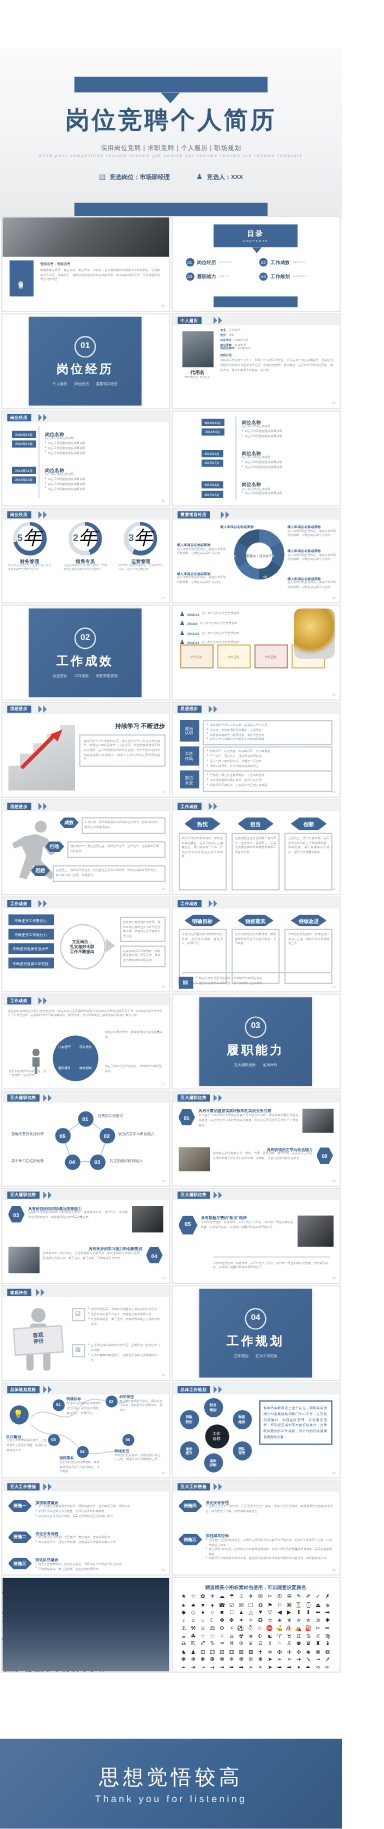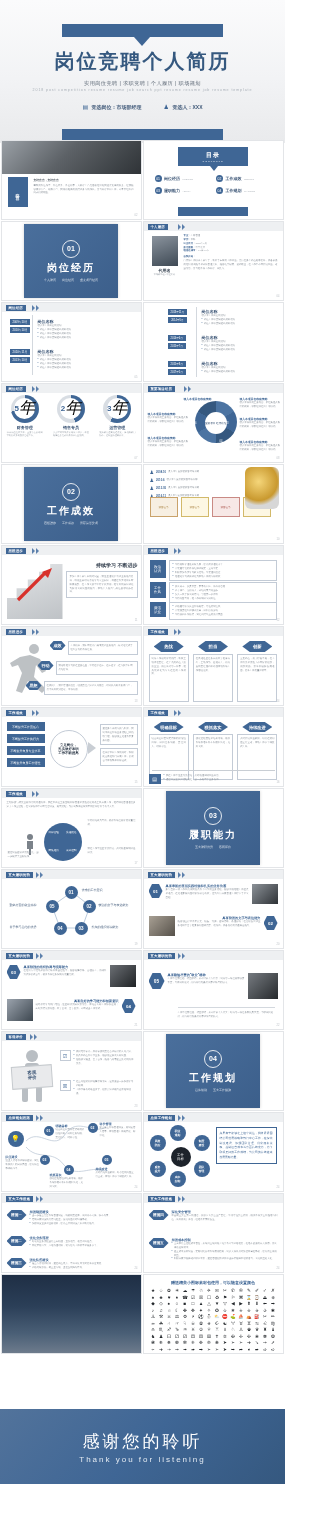--- a/index.html
+++ b/index.html
@@ -1,20 +1,20 @@
 <!DOCTYPE html>
 <html><head>
 <meta charset="utf-8">
 <style>
   html,body{margin:0;padding:0;background:#ffffff;}
   body{width:285px;height:1524px;overflow:hidden;font-family:"Liberation Sans","DejaVu Sans",sans-serif;}
   .page{position:relative;width:285px;height:1524px;background:#ffffff;}
 
   
-  .cover{position:relative;width:285px;height:143px;background:linear-gradient(180deg,#fbfbfc 0%,#f2f3f5 55%,#e9eaec 100%);overflow:hidden;}
+  .cover{position:relative;width:285px;height:143px;background:linear-gradient(180deg,#fbfbfc 0%,#f2f3f5 55%,#e9eaec 100%);overflow:hidden;margin-top:40px;}
   .cover-bar-top{position:absolute;left:62px;top:24px;width:161px;height:13px;background:#3f6695;}
   .cover-bar-bot{position:absolute;left:62px;top:129px;width:161px;height:11px;background:#3f6695;}
   .cover-notch{position:absolute;left:134px;top:37px;width:0;height:0;border-left:8px solid transparent;border-right:8px solid transparent;border-top:9px solid #3f6695;}
   .cover-title{position:absolute;left:0;top:51px;width:285px;text-align:center;font-size:20px;font-weight:bold;color:#35587f;letter-spacing:2px;line-height:1;}
   .cover-sub1{position:absolute;left:0;top:80px;width:285px;text-align:center;font-size:5.2px;color:#5f6a77;letter-spacing:.4px;}
   .cover-sub2{position:absolute;left:0;top:88px;width:285px;text-align:center;font-size:3.6px;color:#a9b0b8;letter-spacing:.9px;line-height:1.5;}
   .cover-meta{position:absolute;left:0;top:104px;width:285px;display:flex;justify-content:center;gap:22px;align-items:center;}
   .cover-meta .mi{display:flex;align-items:center;gap:3px;font-size:5px;color:#3f5878;font-weight:bold;}
   .mglyph{width:6px;height:6px;display:inline-block;color:#3f6695;font-size:6px;line-height:6px;}
 
@@ -1244,17 +1244,17 @@
               <span>➺</span>
               <span>➻</span>
             </div>
         </div>
       </div>
     </div>
 
   </div>
 
   <div class="thanks">
-    <div class="cn">感谢您的聆听</div>
+    <div class="cn">思想觉悟较高</div>
     <div class="en">Thank you for listening</div>
   </div>
 
 </div>
 
 </body></html>

